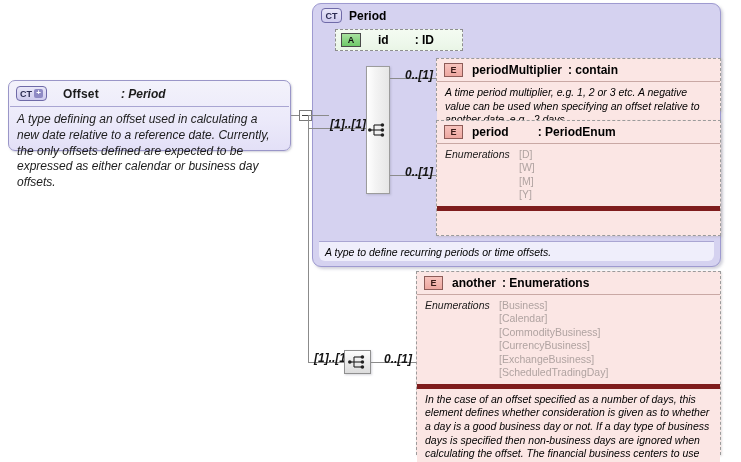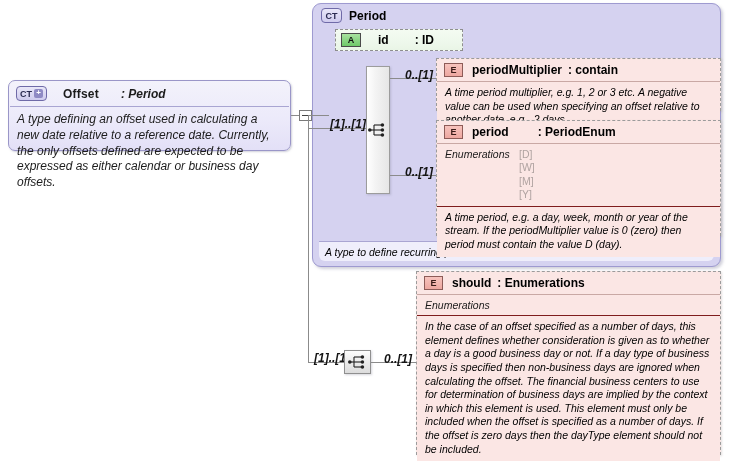--- a/index.html
+++ b/index.html
@@ -123,21 +123,21 @@
     height:14px; width:19px;
     background: linear-gradient(to bottom,#f7c3bd,#eda7a0);
     border:1px solid #8d5b57;
     font-size:9px; font-weight:bold; color:#3a1b18;
     margin-right:9px;
   }
   .el-nm { }
   .el-tp { margin-left:6px; }
   .el-enum {
     display:flex; padding:4px 6px 4px 8px;
-    border-bottom:1px solid #7f1d1d;
+    border-bottom:5px solid #7f1d1d;
     background:#fbe6e4;
   }
   .el-enum .lbl { font-style:italic; font-size:10.5px; width:74px; flex:0 0 74px; color:#1a1a1a; }
   .el-enum .vals { font-size:10.5px; color:#b0a3a1; line-height:1.28; }
   .el-doc {
     padding:4px 7px 5px 8px;
     font-style:italic; font-size:10.5px; line-height:1.30;
     background:#fbe6e4;
   }
 
@@ -263,21 +263,20 @@
     </div>
     <div class="el-enum">
       <span class="lbl">Enumerations</span>
       <span class="vals">
         <span>[D]</span><br>
         <span>[W]</span><br>
         <span>[M]</span><br>
         <span>[Y]</span>
       </span>
     </div>
-    <div class="el-doc">A time period, e.g. a day, week, month or year of the stream. If the periodMultiplier value is 0 (zero) then period must contain the value D (day).</div>
   </div>
 
   <div class="card" style="left:314px; top:351px;">[1]..[1]</div>
 
   <div class="node comp-small" style="left:344px; top:350px; width:27px; height:24px;">
     <svg width="20" height="16" viewBox="0 0 20 16">
       <line x1="1" y1="8" x2="6" y2="8" stroke="#222" stroke-width="1.1"></line>
       <line x1="6" y1="3" x2="6" y2="13" stroke="#222" stroke-width="1.1"></line>
       <line x1="6" y1="3" x2="13" y2="3" stroke="#222" stroke-width="1.1"></line>
       <line x1="6" y1="8" x2="13" y2="8" stroke="#222" stroke-width="1.1"></line>
@@ -288,22 +287,30 @@
       <circle cx="14.4" cy="13" r="1.8" fill="#222"></circle>
     </svg>
   </div>
 
   <div class="ln ln-h" style="left:371px; top:362px; width:45px;"></div>
   <div class="card" style="left:384px; top:352px;">0..[1]</div>
 
   <div class="node el-box" style="left:416px; top:271px; width:305px; height:184px;">
     <div class="el-head">
       <span class="ico-e">E</span>
-      <span class="el-nm">should</span>
+      <span class="el-nm">another</span>
       <span class="el-tp">: Enumerations</span>
     </div>
     <div class="el-enum">
       <span class="lbl">Enumerations</span>
+      <span class="vals">
+        <span>[Business]</span><br>
+        <span>[Calendar]</span><br>
+        <span>[CommodityBusiness]</span><br>
+        <span>[CurrencyBusiness]</span><br>
+        <span>[ExchangeBusiness]</span><br>
+        <span>[ScheduledTradingDay]</span>
+      </span>
     </div>
     <div class="el-doc">In the case of an offset specified as a number of days, this element defines whether consideration is given as to whether a day is a good business day or not. If a day type of business days is specified then non-business days are ignored when calculating the offset. The financial business centers to use for determination of business days are implied by the context in which this element is used. This element must only be included when the offset is specified as a number of days. If the offset is zero days then the dayType element should not be included.</div>
   </div>
 
 </div>
 
 </body></html>

